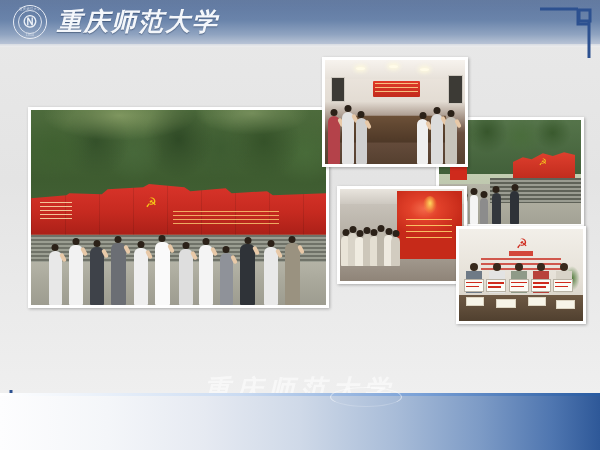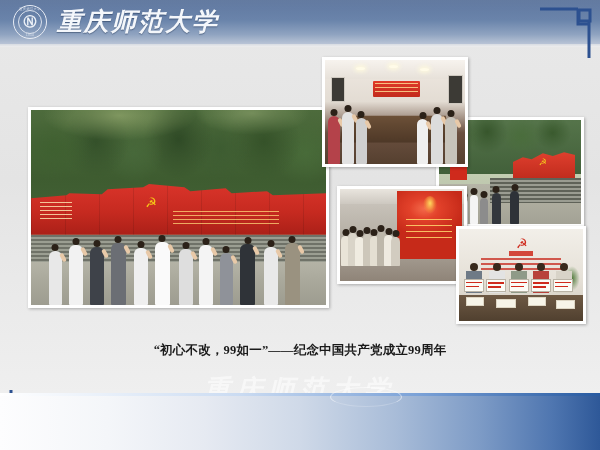--- a/index.html
+++ b/index.html
@@ -633,21 +633,20 @@
         </div>
 
       <div class="gs-table"></div>
       <div class="gs-paper" style="left:6%;bottom:16%;width:16px;height:7px;"></div>
       <div class="gs-paper" style="left:30%;bottom:14%;width:18px;height:7px;"></div>
       <div class="gs-paper" style="left:56%;bottom:16%;width:16px;height:7px;"></div>
       <div class="gs-paper" style="left:78%;bottom:13%;width:17px;height:7px;"></div>
     </div>
   </div>
 
-  <div class="caption">“初心不改，99如一”——纪念中国共产党成立99周年</div>
 
   <div class="watermark">重庆师范大学</div>
 
   <div class="bottom-bar">
     <div class="bottom-bar-top"></div>
     <div class="bottom-bar-swoosh"></div>
   </div>
 
 </div>
 

